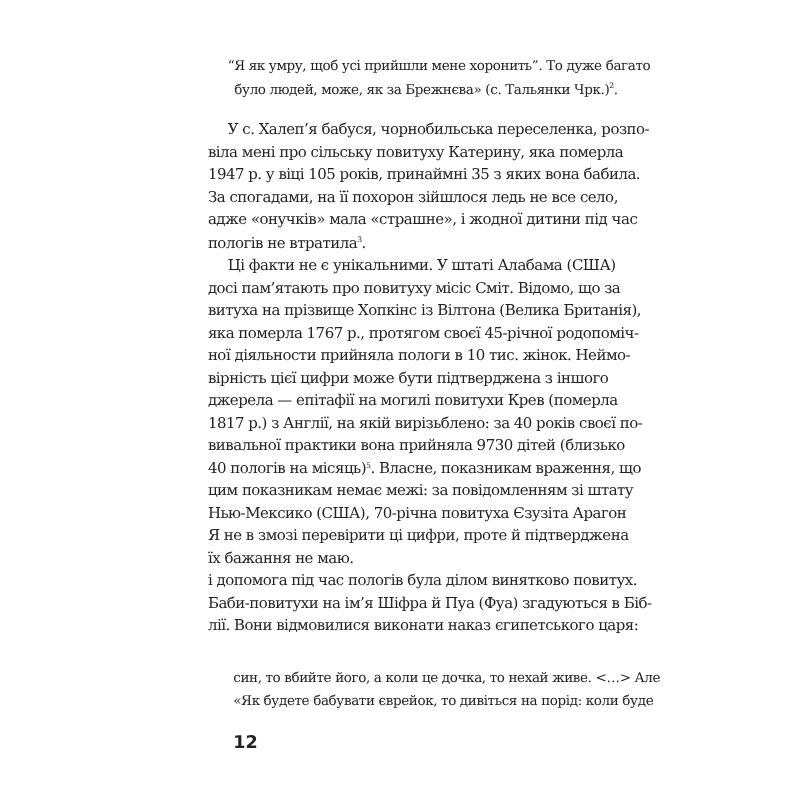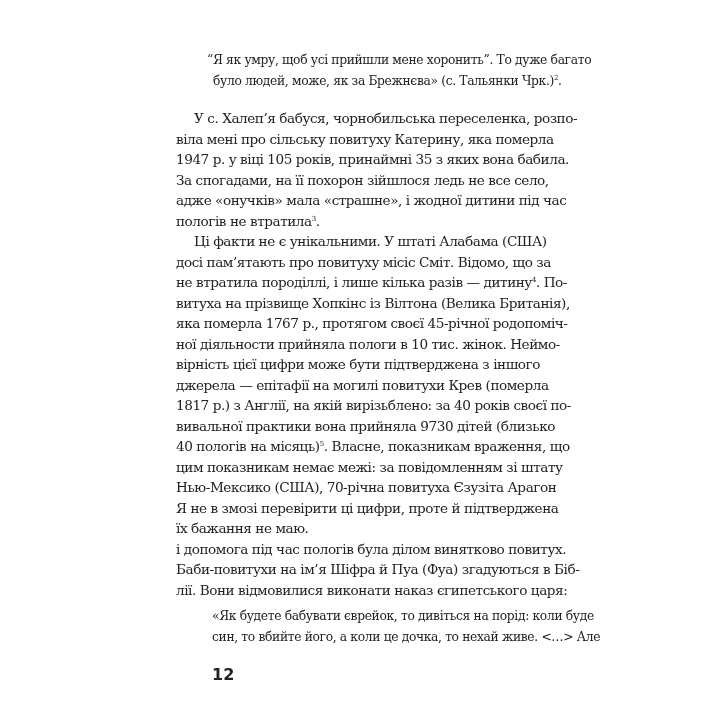--- a/index.html
+++ b/index.html
@@ -3,21 +3,21 @@
 <meta charset="utf-8">
 <style>
   html, body { margin: 0; padding: 0; background: #ffffff; }
   body { width: 720px; height: 720px; position: relative; overflow: hidden;
          font-family: "DejaVu Serif", "Liberation Serif", serif; color: #222222; }
   .page { position: absolute; left: 0; top: 0; width: 720px; height: 720px; background: #ffffff; }
   .epigraph { position: absolute; left: 207px; top: 50px; width: 320px;
               font-size: 12.3px; line-height: 20.5px; letter-spacing: -0.35px; }
   .epigraph .line { display: block; white-space: nowrap; }
   .epigraph .line.indent { padding-left: 6px; }
-  .body { position: absolute; left: 176px; top: 108px; width: 336px;
+  .body { position: absolute; left: 189px; top: 108px; width: 336px;
           font-size: 13.6px; line-height: 20.5px; letter-spacing: -0.45px; }
   .body .line { display: block; white-space: nowrap; text-align: justify; text-align-last: justify; height: 20.5px; }
   .body .line.last { text-align-last: left; }
   .body .line.indent { text-indent: 18px; }
   .blockquote { position: absolute; left: 212px; top: 606px; width: 316px;
                 font-size: 12.3px; line-height: 20.5px; letter-spacing: -0.35px; }
   .blockquote .line { display: block; white-space: nowrap; text-align: justify; text-align-last: justify; }
   .page-number { position: absolute; left: 212px; top: 665px;
                  font-family: "DejaVu Sans", "Liberation Sans", sans-serif;
                  font-size: 16px; font-weight: bold; color: #222222; }
@@ -37,38 +37,37 @@
 
     <span class="line indent">У с. Халеп’я бабуся, чорнобильська переселенка, розпо-</span>
     <span class="line">віла мені про сільську повитуху Катерину, яка померла</span>
     <span class="line">1947 р. у віці 105 років, принаймні 35 з яких вона бабила.</span>
     <span class="line">За спогадами, на її похорон зійшлося ледь не все село,</span>
     <span class="line">адже «онучків» мала «страшне», і жодної дитини під час</span>
     <span class="line last"><span>пологів не втратила</span><sup>3</sup><span>.</span></span>
 
     <span class="line indent">Ці факти не є унікальними. У штаті Алабама (США)</span>
     <span class="line">досі пам’ятають про повитуху місіс Сміт. Відомо, що за</span>
-    <span class="line"><span>не втратила породіллі, і лише кілька разів — дитину</span><sup>4</sup><span>. По-</span></span>
     <span class="line">витуха на прізвище Хопкінс із Вілтона (Велика Британія),</span>
     <span class="line">яка померла 1767 р., протягом своєї 45-річної родопоміч-</span>
     <span class="line">ної діяльности прийняла пологи в 10 тис. жінок. Неймо-</span>
     <span class="line">вірність цієї цифри може бути підтверджена з іншого</span>
     <span class="line">джерела — епітафії на могилі повитухи Крев (померла</span>
     <span class="line">1817 р.) з Англії, на якій вирізьблено: за 40 років своєї по-</span>
     <span class="line">вивальної практики вона прийняла 9730 дітей (близько</span>
     <span class="line"><span>40 пологів на місяць)</span><sup>5</sup><span>. Власне, показникам враження, що</span></span>
     <span class="line">цим показникам немає межі: за повідомленням зі штату</span>
     <span class="line">Нью-Мексико (США), 70-річна повитуха Єзузіта Арагон</span>
     <span class="line">Я не в змозі перевірити ці цифри, проте й підтверджена</span>
     <span class="line last">їх бажання не маю.</span>
 
     <span class="line">і допомога під час пологів була ділом винятково повитух.</span>
     <span class="line">Баби-повитухи на ім’я Шіфра й Пуа (Фуа) згадуються в Біб-</span>
     <span class="line last">лії. Вони відмовилися виконати наказ єгипетського царя:</span>
   </div>
 
   <div class="blockquote">
+    <span class="line">син, то вбийте його, а коли це дочка, то нехай живе. &lt;…&gt; Але</span>
     <span class="line">«Як будете бабувати єврейок, то дивіться на порід: коли буде</span>
-    <span class="line">син, то вбийте його, а коли це дочка, то нехай живе. &lt;…&gt; Але</span>
   </div>
 
   <div class="page-number">12</div>
 </div>
 
 </body></html>

